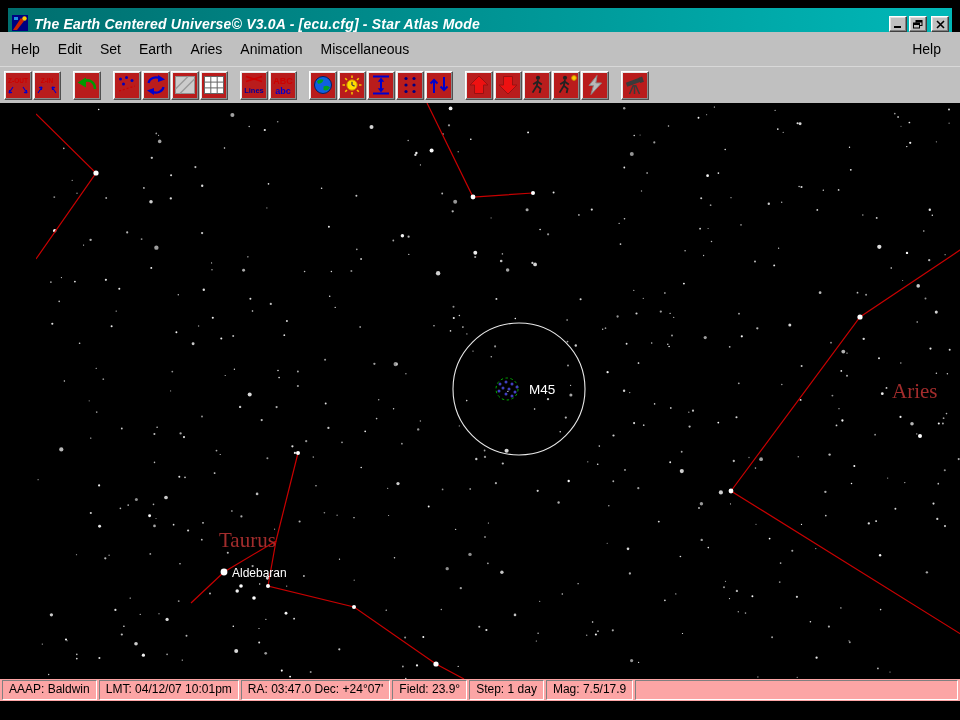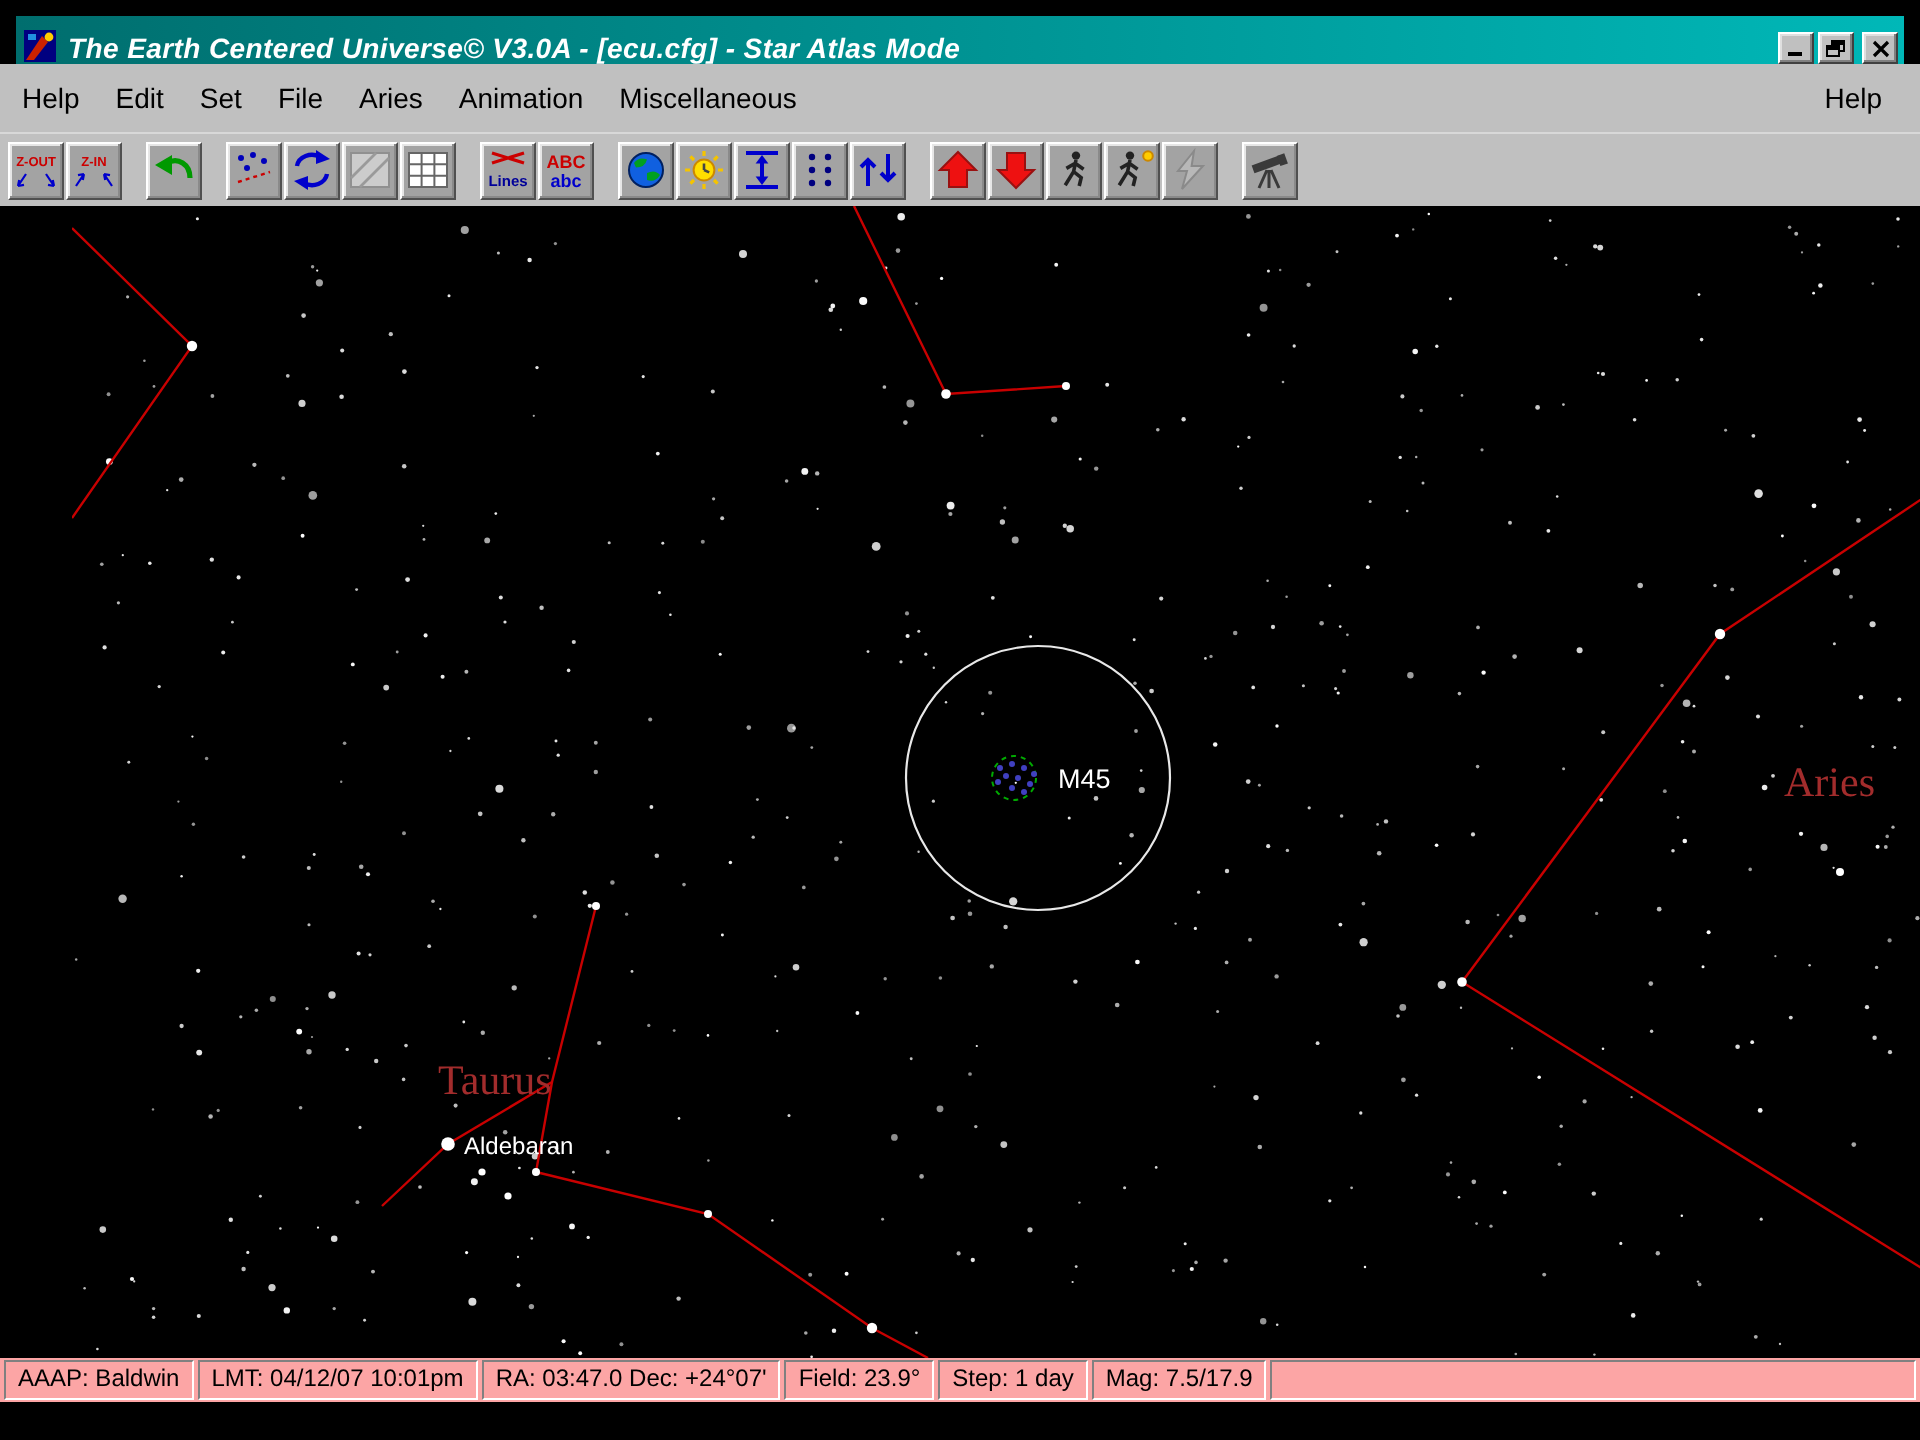--- a/index.html
+++ b/index.html
@@ -30,21 +30,21 @@
     height:34px;background:#c0c0c0;display:flex;align-items:center;
     padding:0 2px;font-size:14px;border-bottom:1px solid #d8d8d8;
   }
   .menu-left{display:flex;flex:1;}
   .menu-right{display:flex;margin-right:8px;justify-content:center;}
   .menu-item{padding:4px 9px;color:#000;cursor:default;}
   .toolbar{
     height:36px;background:#c0c0c0;display:flex;align-items:center;padding:0 4px;
   }
   .tbtn{
-    width:28px;height:29px;background:#a3a3a3;margin-right:1px;
+    width:28px;height:29px;background:#b91c1c;margin-right:1px;
     border:1px solid;border-color:#ffffff #505050 #505050 #ffffff;
     box-shadow:inset -1px -1px 0 #8a8a8a, inset 1px 1px 0 #e6e6e6;
     display:flex;align-items:center;justify-content:center;padding:0;cursor:pointer;
   }
   .tbtn.gap{margin-left:11px;}
   .tbtn.disabled{cursor:default;}
   .ticon{display:flex;align-items:center;justify-content:center;pointer-events:none;}
   .sky{height:576px;background:#000;position:relative;overflow:hidden;margin-left:36px;}
   #skysvg{display:block;}
   .lbl-constellation{font-family:"Liberation Serif",serif;font-size:21px;}
@@ -96,21 +96,21 @@
           </svg>
       </button>
     </span>
   </div>
 
   <div class="menubar">
     <div class="menu-left">
         <div class="menu-item">Help</div>
         <div class="menu-item">Edit</div>
         <div class="menu-item">Set</div>
-        <div class="menu-item">File</div>
+        <div class="menu-item">Earth</div>
         <div class="menu-item">Aries</div>
         <div class="menu-item">Animation</div>
         <div class="menu-item">Miscellaneous</div>
       </div>
     <div class="menu-right">
         <div class="menu-item">Help</div>
       </div>
   </div>
 
   <div class="toolbar">

